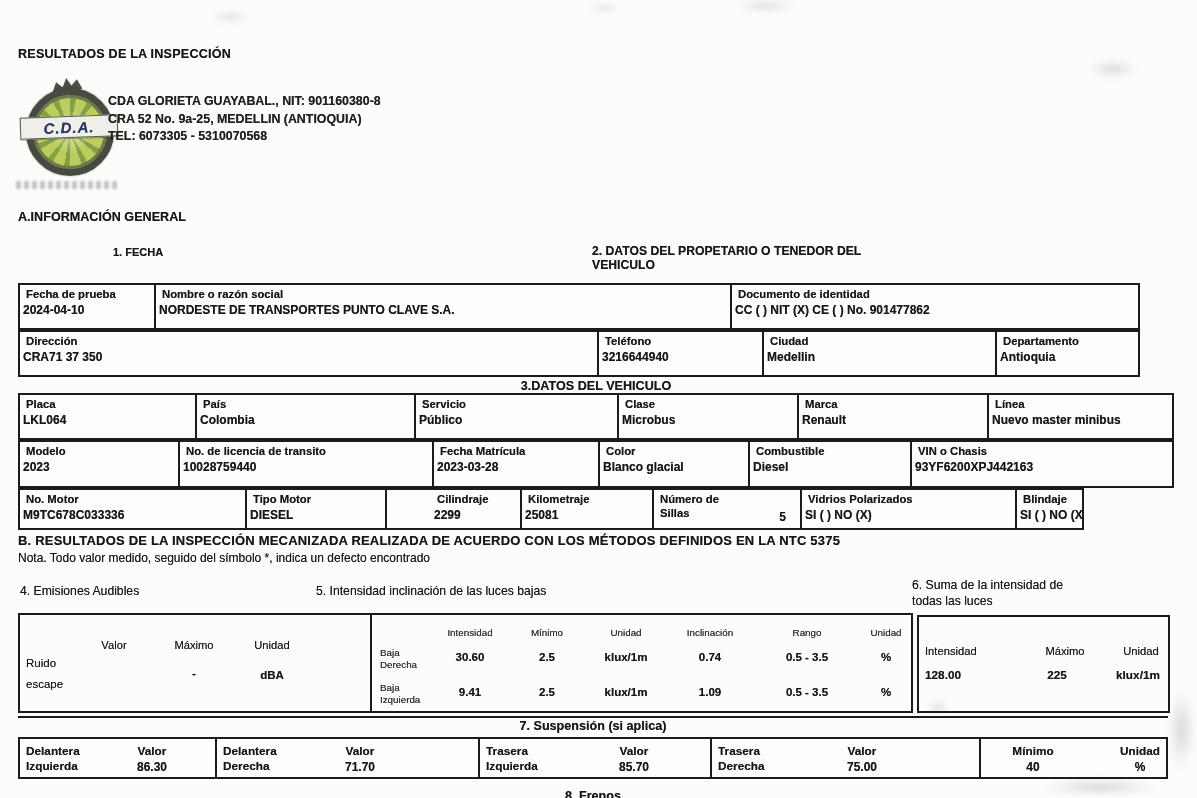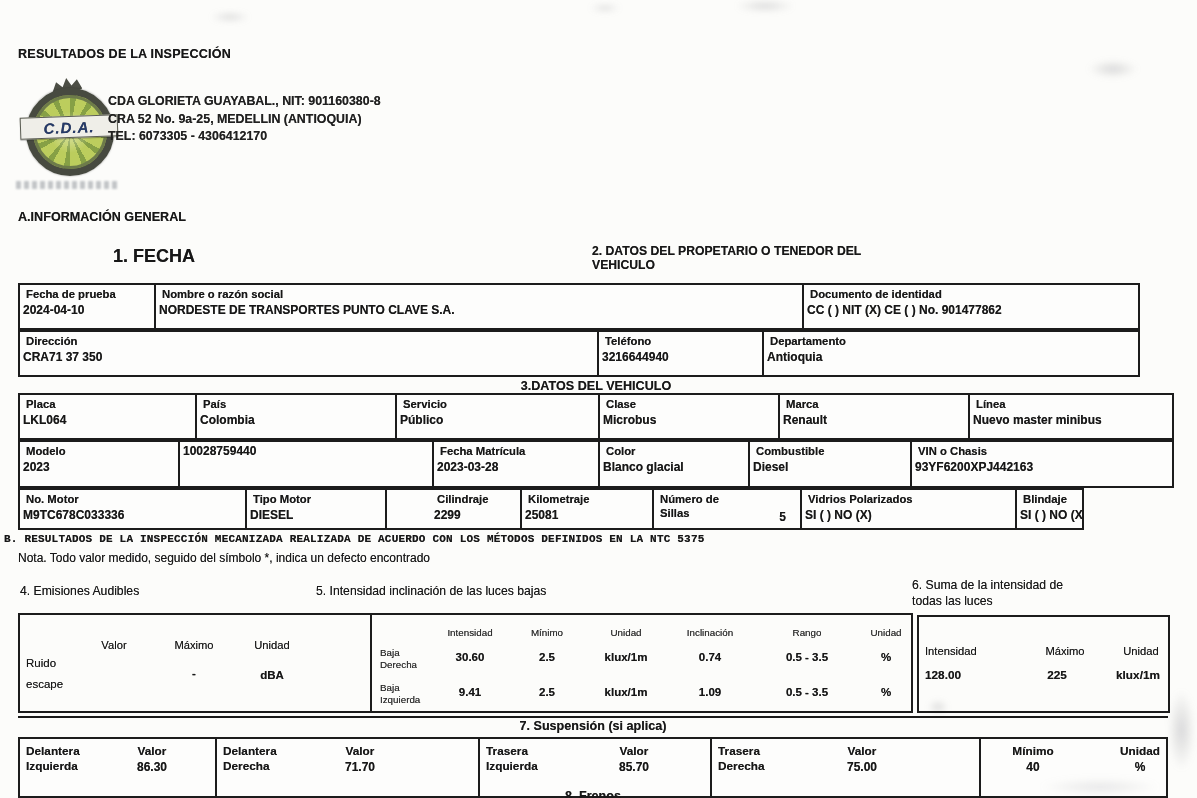--- a/index.html
+++ b/index.html
@@ -30,50 +30,50 @@
     transform:rotate(-6deg);filter:blur(.5px);}
   .logo-band{position:absolute;left:-4px;top:34px;width:96px;height:20px;background:#efeee8;
     border:1px solid #5a5c52;display:flex;align-items:center;justify-content:center;
     transform:rotate(-2deg);box-shadow:0 1px 1px rgba(0,0,0,.3);}
   .logo-cda{font-size:15px;font-weight:bold;font-style:italic;color:#253a6a;letter-spacing:1px;}
   .logo-caption{position:absolute;left:-8px;top:99px;width:104px;height:8px;opacity:.5;filter:blur(1px);
     background:repeating-linear-gradient(90deg,#8a8f96 0 5px,transparent 5px 8px);}
 
   .company{left:108px;top:93px;font-size:12.4px;font-weight:bold;line-height:17.5px;color:#202020;}
 
-  .h1f{left:113px;top:246px;font-size:18px;font-weight:bold;}
+  .h1f{left:113px;top:246px;font-size:11px;font-weight:bold;}
   .h2d{left:592px;top:244px;font-size:12.2px;font-weight:bold;line-height:14px;}
 
   
   .trow{position:absolute;display:flex;border:2px solid #1c1c1c;background:rgba(255,255,255,.4);box-sizing:border-box;}
   .cell{box-sizing:border-box;border-right:2px solid #1c1c1c;position:relative;overflow:hidden;}
   .cell:last-child{border-right:none;flex:1;}
   .lbl{font-size:11.3px;font-weight:bold;line-height:13px;padding:3px 2px 0 6px;white-space:nowrap;}
   .val{font-size:12px;font-weight:bold;line-height:14px;padding:2px 2px 0 3px;white-space:nowrap;}
 
   .sec3-title{left:18px;top:379px;width:1156px;text-align:center;font-size:12.6px;font-weight:bold;}
-  .secb-title{left:4px;top:533px;font-size:11px;font-weight:bold;letter-spacing:.2px;white-space:nowrap;font-family:Liberation Mono, monospace;}
+  .secb-title{left:18px;top:533px;font-size:13px;font-weight:bold;letter-spacing:.2px;white-space:nowrap;}
   .secb-note{left:18px;top:551px;font-size:12px;}
 
   .lab4{left:20px;top:584px;font-size:12.2px;}
   .lab5{left:316px;top:584px;font-size:12.2px;}
   .lab6{left:912px;top:577px;font-size:12.2px;line-height:16px;}
 
   .box{position:absolute;border:2px solid #1c1c1c;box-sizing:border-box;}
   .box45{left:18px;top:613px;width:895px;height:100px;}
   .vdiv{position:absolute;left:350px;top:0;bottom:0;border-left:2px solid #1c1c1c;}
   .box6{left:917px;top:615px;width:253px;height:98px;}
 
   .h-sm{font-size:9.8px;color:#2c2c2c;}
   .v-md{font-size:11.5px;font-weight:bold;}
   .h-md{font-size:11.2px;}
 
   .sus-line{left:18px;top:716px;width:1150px;border-top:2.5px solid #191919;}
   .sus-title{left:18px;top:719px;width:1150px;text-align:center;font-size:12.6px;font-weight:bold;}
-  .sus-table{left:18px;top:737px;width:1150px;height:61px;}
+  .sus-table{left:18px;top:737px;width:1150px;height:42px;}
   .sus-lbl{font-size:11.8px;font-weight:bold;line-height:15px;padding:5px 0 0 6px;}
   .vp{position:absolute;top:5px;text-align:center;transform:translateX(-50%);}
   .vp .t{font-size:11.8px;font-weight:bold;line-height:14px;}
   .vp .n{font-size:12px;font-weight:bold;line-height:18px;}
   .frenos{left:18px;top:789px;width:1150px;text-align:center;font-size:12.6px;font-weight:bold;}
 
   .smudge{position:absolute;border-radius:50%;filter:blur(3px);background:radial-gradient(closest-side,rgba(125,125,132,.28),rgba(125,125,132,0));}
 </style>
 </head>
 <body>
@@ -95,69 +95,73 @@
     <div class="logo-ring"></div>
     <div class="logo-band">
       <span class="logo-cda">C.D.A.</span>
     </div>
     <div class="logo-caption"></div>
   </div>
 
   <div class="abs company">
     <div>CDA GLORIETA GUAYABAL., NIT: 901160380-8</div>
     <div>CRA 52 No. 9a-25, MEDELLIN (ANTIOQUIA)</div>
-    <div>TEL: 6073305 - 4306412170</div>
+    <div>TEL: 6073305 - 5310070568</div>
   </div>
 
   <div class="abs sec-a">A.INFORMACIÓN GENERAL</div>
 
   <div class="abs h1f">1. FECHA</div>
   <div class="abs h2d">
     <div>2. DATOS DEL PROPETARIO O TENEDOR DEL</div>
     <div>VEHICULO</div>
   </div>
 
   <div class="trow" style="left:18px;top:283px;width:1122px;height:47px;">
     <div class="cell" style="width:136px;">
       <div class="lbl">Fecha de prueba</div>
       <div class="val">2024-04-10</div>
     </div>
-    <div class="cell" style="width:648px;">
+    <div class="cell" style="width:576px;">
       <div class="lbl">Nombre o razón social</div>
       <div class="val">NORDESTE DE TRANSPORTES PUNTO CLAVE S.A.</div>
     </div>
     <div class="cell">
       <div class="lbl">Documento de identidad</div>
       <div class="val">CC ( ) NIT (X) CE ( ) No. 901477862</div>
     </div>
   </div>
 
   <div class="trow" style="left:18px;top:330px;width:1122px;height:47px;">
     <div class="cell" style="width:579px;">
       <div class="lbl">Dirección</div>
       <div class="val">CRA71 37 350</div>
     </div>
     <div class="cell" style="width:165px;">
       <div class="lbl">Teléfono</div>
       <div class="val">3216644940</div>
     </div>
+    <div class="cell" style="width:233px;">
+      <div class="lbl">Ciudad</div>
+      <div class="val">Medellin</div>
+    </div>
     <div class="cell">
       <div class="lbl">Departamento</div>
       <div class="val">Antioquia</div>
     </div>
   </div>
 
   <div class="abs sec3-title">3.DATOS DEL VEHICULO</div>
 
   <div class="trow" style="left:18px;top:393px;width:1156px;height:47px;">
     <div class="cell" style="width:177px;">
       <div class="lbl">Placa</div>
       <div class="val">LKL064</div>
     </div>
-    <div class="cell" style="width:200px;">
+    <div class="cell" style="width:219px;">
       <div class="lbl">País</div>
       <div class="val">Colombia</div>
     </div>
     <div class="cell" style="width:203px;">
       <div class="lbl">Servicio</div>
       <div class="val">Público</div>
     </div>
     <div class="cell" style="width:180px;">
       <div class="lbl">Clase</div>
       <div class="val">Microbus</div>
@@ -171,20 +175,21 @@
       <div class="val">Nuevo master minibus</div>
     </div>
   </div>
 
   <div class="trow" style="left:18px;top:440px;width:1156px;height:48px;">
     <div class="cell" style="width:160px;">
       <div class="lbl">Modelo</div>
       <div class="val">2023</div>
     </div>
     <div class="cell" style="width:254px;">
+      <div class="lbl">No. de licencia de transito</div>
       <div class="val">10028759440</div>
     </div>
     <div class="cell" style="width:166px;">
       <div class="lbl">Fecha Matrícula</div>
       <div class="val">2023-03-28</div>
     </div>
     <div class="cell" style="width:150px;">
       <div class="lbl">Color</div>
       <div class="val">Blanco glacial</div>
     </div>

